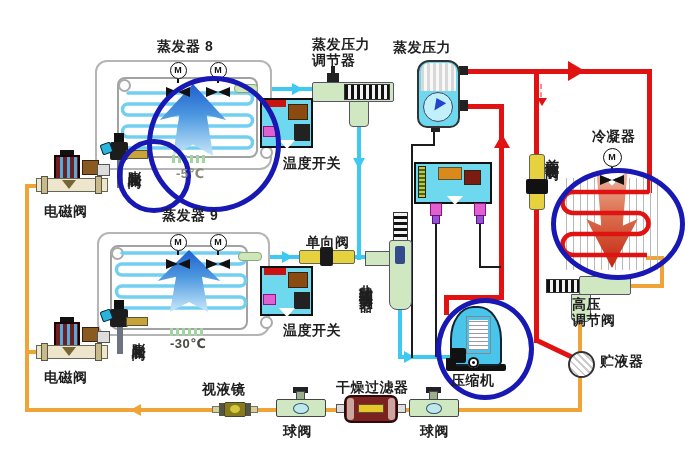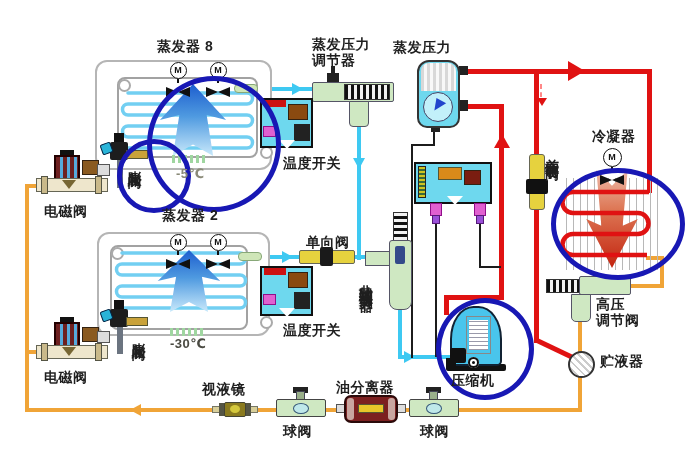--- a/index.html
+++ b/index.html
@@ -265,31 +265,31 @@
   <div class="anno" style="left:436px;top:298px;width:88px;height:92px;"></div>
 
   <div class="lbl" style="left:157px;top:38px;">蒸发器 8</div>
   <div class="lbl lbl-c" style="left:312px;top:36px;width:82px;">蒸发压力
 调节器</div>
   <div class="lbl" style="left:393px;top:39px;">蒸发压力</div>
   <div class="lbl" style="left:592px;top:128px;">冷凝器</div>
   <div class="lbl" style="left:283px;top:155px;">温度开关</div>
   <div class="lbl vlbl" style="left:127px;top:160px;height:56px;">膨胀阀</div>
   <div class="lbl" style="left:44px;top:203px;">电磁阀</div>
-  <div class="lbl" style="left:162px;top:207px;">蒸发器 2</div>
+  <div class="lbl" style="left:162px;top:207px;">蒸发器 9</div>
   <div class="lbl" style="left:306px;top:234px;">单向阀</div>
   <div class="lbl vlbl" style="left:358px;top:274px;height:64px;line-height:1.1;">曲轴箱压力调节器</div>
   <div class="lbl" style="left:283px;top:322px;">温度开关</div>
   <div class="lbl vlbl" style="left:131px;top:332px;height:56px;">膨胀阀</div>
   <div class="lbl" style="left:44px;top:369px;">电磁阀</div>
   <div class="lbl" style="left:202px;top:381px;">视液镜</div>
-  <div class="lbl" style="left:336px;top:379px;">油分离器</div>
+  <div class="lbl" style="left:336px;top:379px;">干燥过滤器</div>
   <div class="lbl" style="left:283px;top:423px;">球阀</div>
   <div class="lbl" style="left:420px;top:423px;">球阀</div>
   <div class="lbl" style="left:451px;top:372px;">压缩机</div>
-  <div class="lbl" style="left:596px;top:296px;">高压
+  <div class="lbl" style="left:572px;top:296px;">高压
 调节阀</div>
   <div class="lbl" style="left:600px;top:353px;">贮液器</div>
   <div class="lbl vlbl" style="left:544px;top:148px;height:82px;line-height:1.1;">差压调节阀</div>
   <div class="lbl" style="left:176px;top:167px;color:#8a8a78;font-size:13px;">-5℃</div>
   <div class="lbl" style="left:170px;top:337px;color:#4a4a42;font-size:13px;">-30℃</div>
 
 </div>
 
 </body></html>

